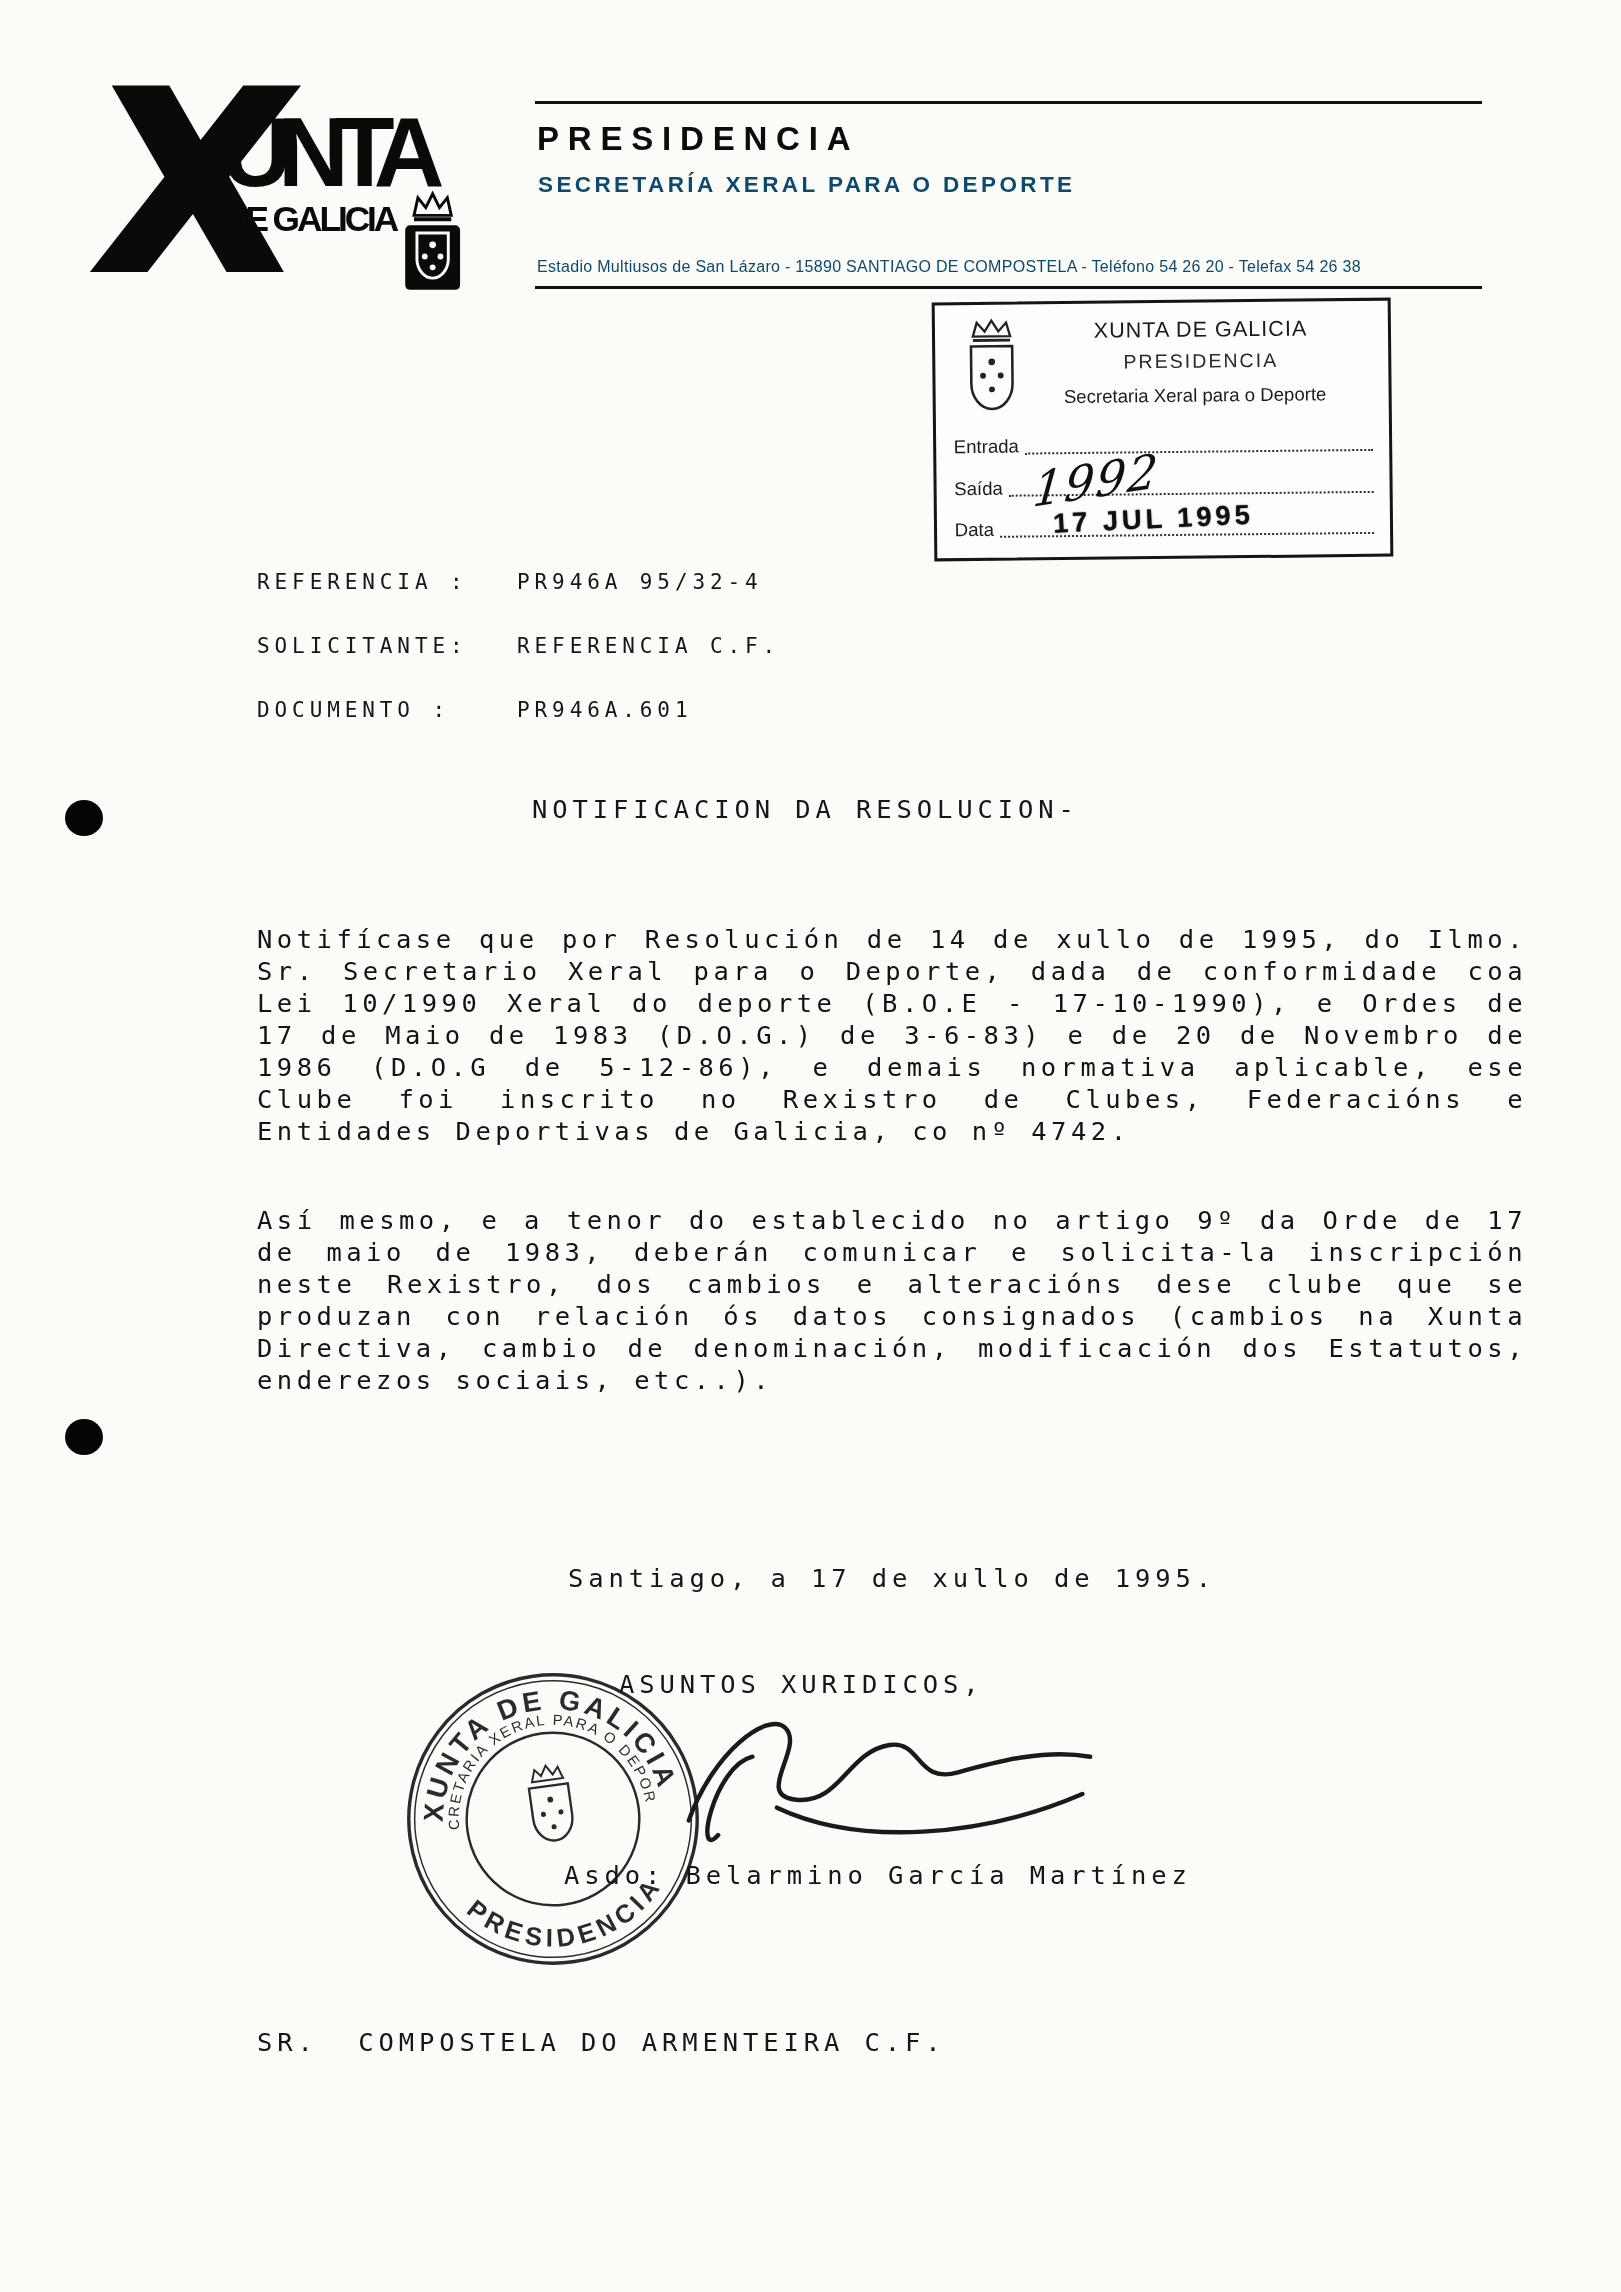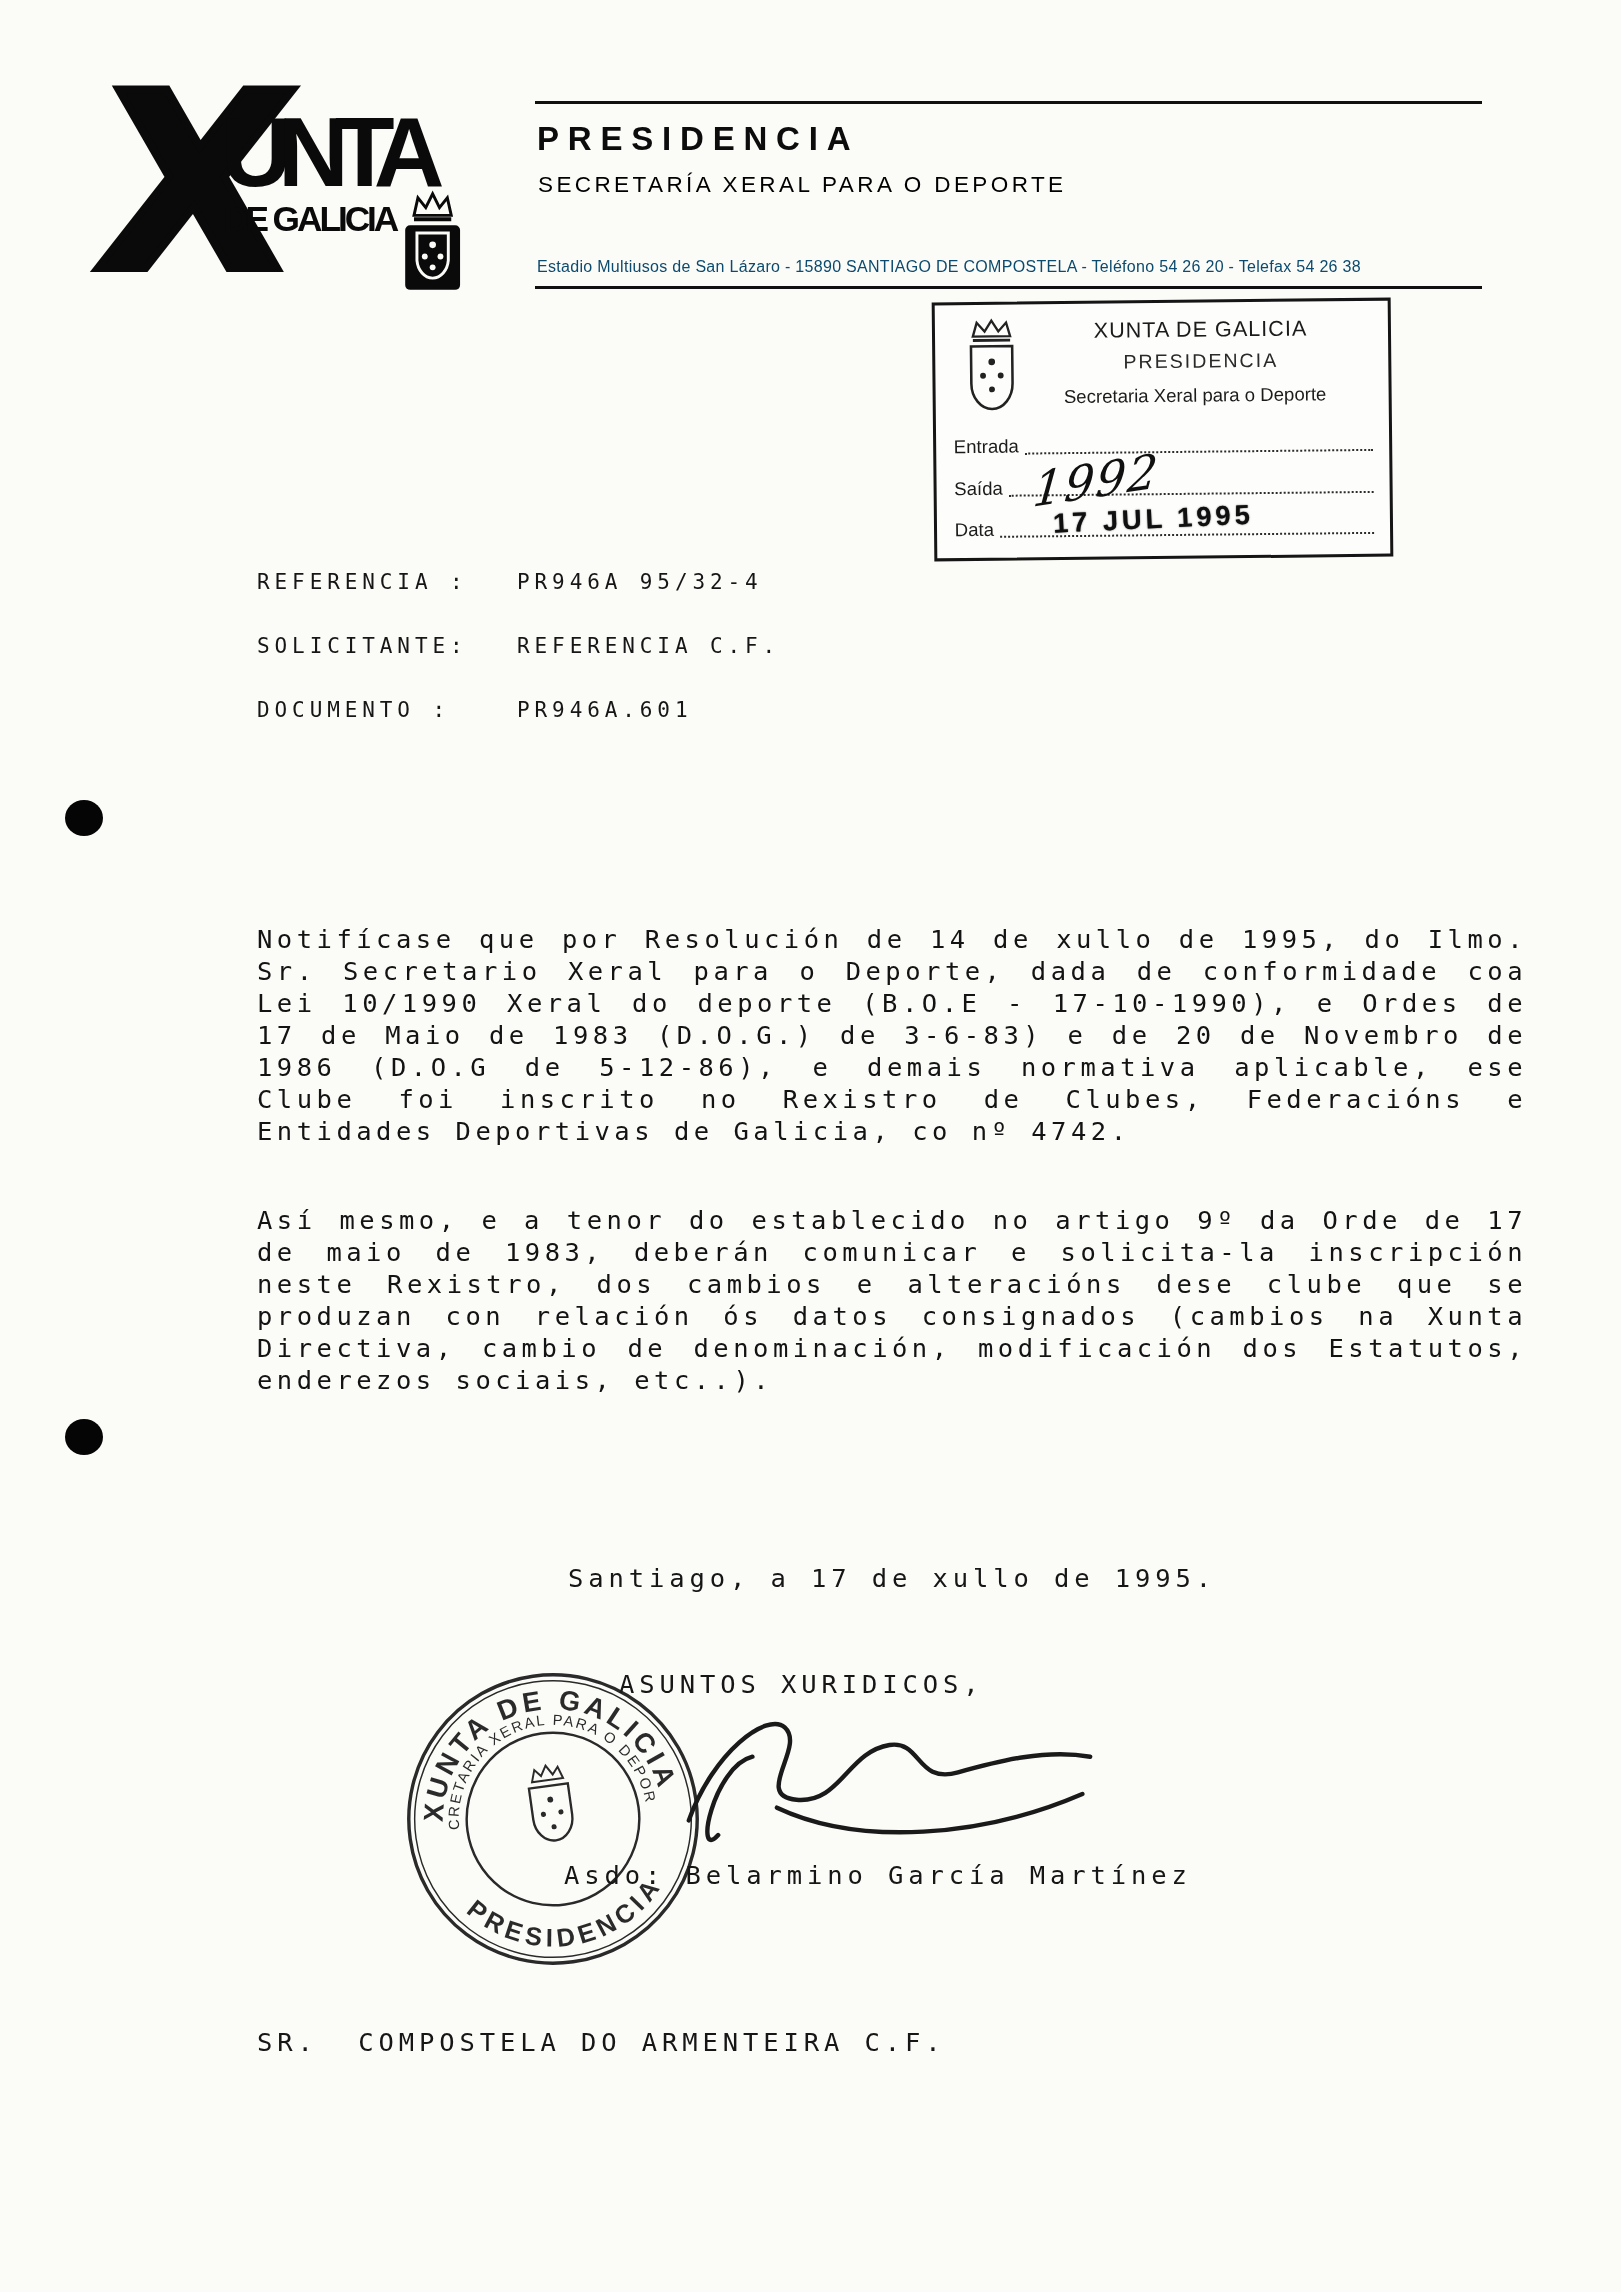--- a/index.html
+++ b/index.html
@@ -7,21 +7,21 @@
     position:relative; width:1621px; height:2293px; margin:0 auto;
     background:#fbfbf8; overflow:hidden;
     font-family:"DejaVu Sans Mono","Liberation Mono",monospace;
     color:#161616;
   }
   .abs { position:absolute; }
 
   
   .rule { position:absolute; background:#101010; height:2.9px; }
   .dept1 { font-family:"Liberation Sans",sans-serif; font-weight:bold; font-size:33px; letter-spacing:8.8px; color:#0c0c0c; }
-  .dept2 { font-family:"Liberation Sans",sans-serif; font-weight:normal; font-size:22.5px; letter-spacing:3.4px; color:#000000; }
+  .dept2 { font-family:"Liberation Sans",sans-serif; font-weight:bold; font-size:22.5px; letter-spacing:3.4px; color:#0c4a6e; }
   .addr  { font-family:"Liberation Sans",sans-serif; font-size:16px; letter-spacing:0.3px; color:#0c4a6e; }
 
   
   .regbox { position:absolute; left:933px; top:300px; width:453px; height:253px;
     border:3.9px solid #151515; background:#fdfdfb; transform:rotate(-0.6deg);
     font-family:"Liberation Sans",sans-serif; color:#1b1b1b; }
   .regbox .org  { position:absolute; left:94px; top:13.7px; width:343px; text-align:center; font-size:21.6px; letter-spacing:1px; }
   .regbox .pres { position:absolute; left:94px; top:47px; width:343px; text-align:center; font-size:19.6px; letter-spacing:2px; color:#2a2a2a; }
   .regbox .sec  { position:absolute; left:78px; top:82px; width:363px; text-align:center; font-size:18.6px; }
   .regrow { position:absolute; left:17.6px; right:15.7px; display:flex; align-items:flex-end; font-size:18.6px; }
@@ -131,20 +131,21 @@
   </div>
   <div class="refrow" style="top:634px;">
     <span class="lbl">SOLICITANTE:</span>
     <span>REFERENCIA C.F.</span>
   </div>
   <div class="refrow" style="top:698px;">
     <span class="lbl">DOCUMENTO :</span>
     <span>PR946A.601</span>
   </div>
 
+  <div class="doc-title">NOTIFICACION DA RESOLUCION-</div>
 
   <div class="para" style="top:923px;">Notifícase que por Resolución de 14 de xullo de 1995, do Ilmo. Sr. Secretario Xeral para o Deporte, dada de conformidade coa Lei 10/1990 Xeral do deporte (B.O.E - 17-10-1990), e Ordes de 17 de Maio de 1983 (D.O.G.) de 3-6-83) e de 20 de Novembro de 1986 (D.O.G de 5-12-86), e demais normativa aplicable, ese Clube foi inscrito no Rexistro de Clubes, Federacións e Entidades Deportivas de Galicia, co nº 4742.</div>
   <div class="para" style="top:1204px;">Así mesmo, e a tenor do establecido no artigo 9º da Orde de 17 de maio de 1983, deberán comunicar e solicita-la inscripción neste Rexistro, dos cambios e alteracións dese clube que se produzan con relación ós datos consignados (cambios na Xunta Directiva, cambio de denominación, modificación dos Estatutos, enderezos sociais, etc..).</div>
 
   <div class="lineitem" style="left:568px; top:1563px;">Santiago, a 17 de xullo de 1995.</div>
   <div class="lineitem" style="left:619px; top:1669px;">ASUNTOS XURIDICOS,</div>
 
   <div class="roundstamp">
     <svg width="310" height="310" viewBox="0 0 316 316">
       <defs>

